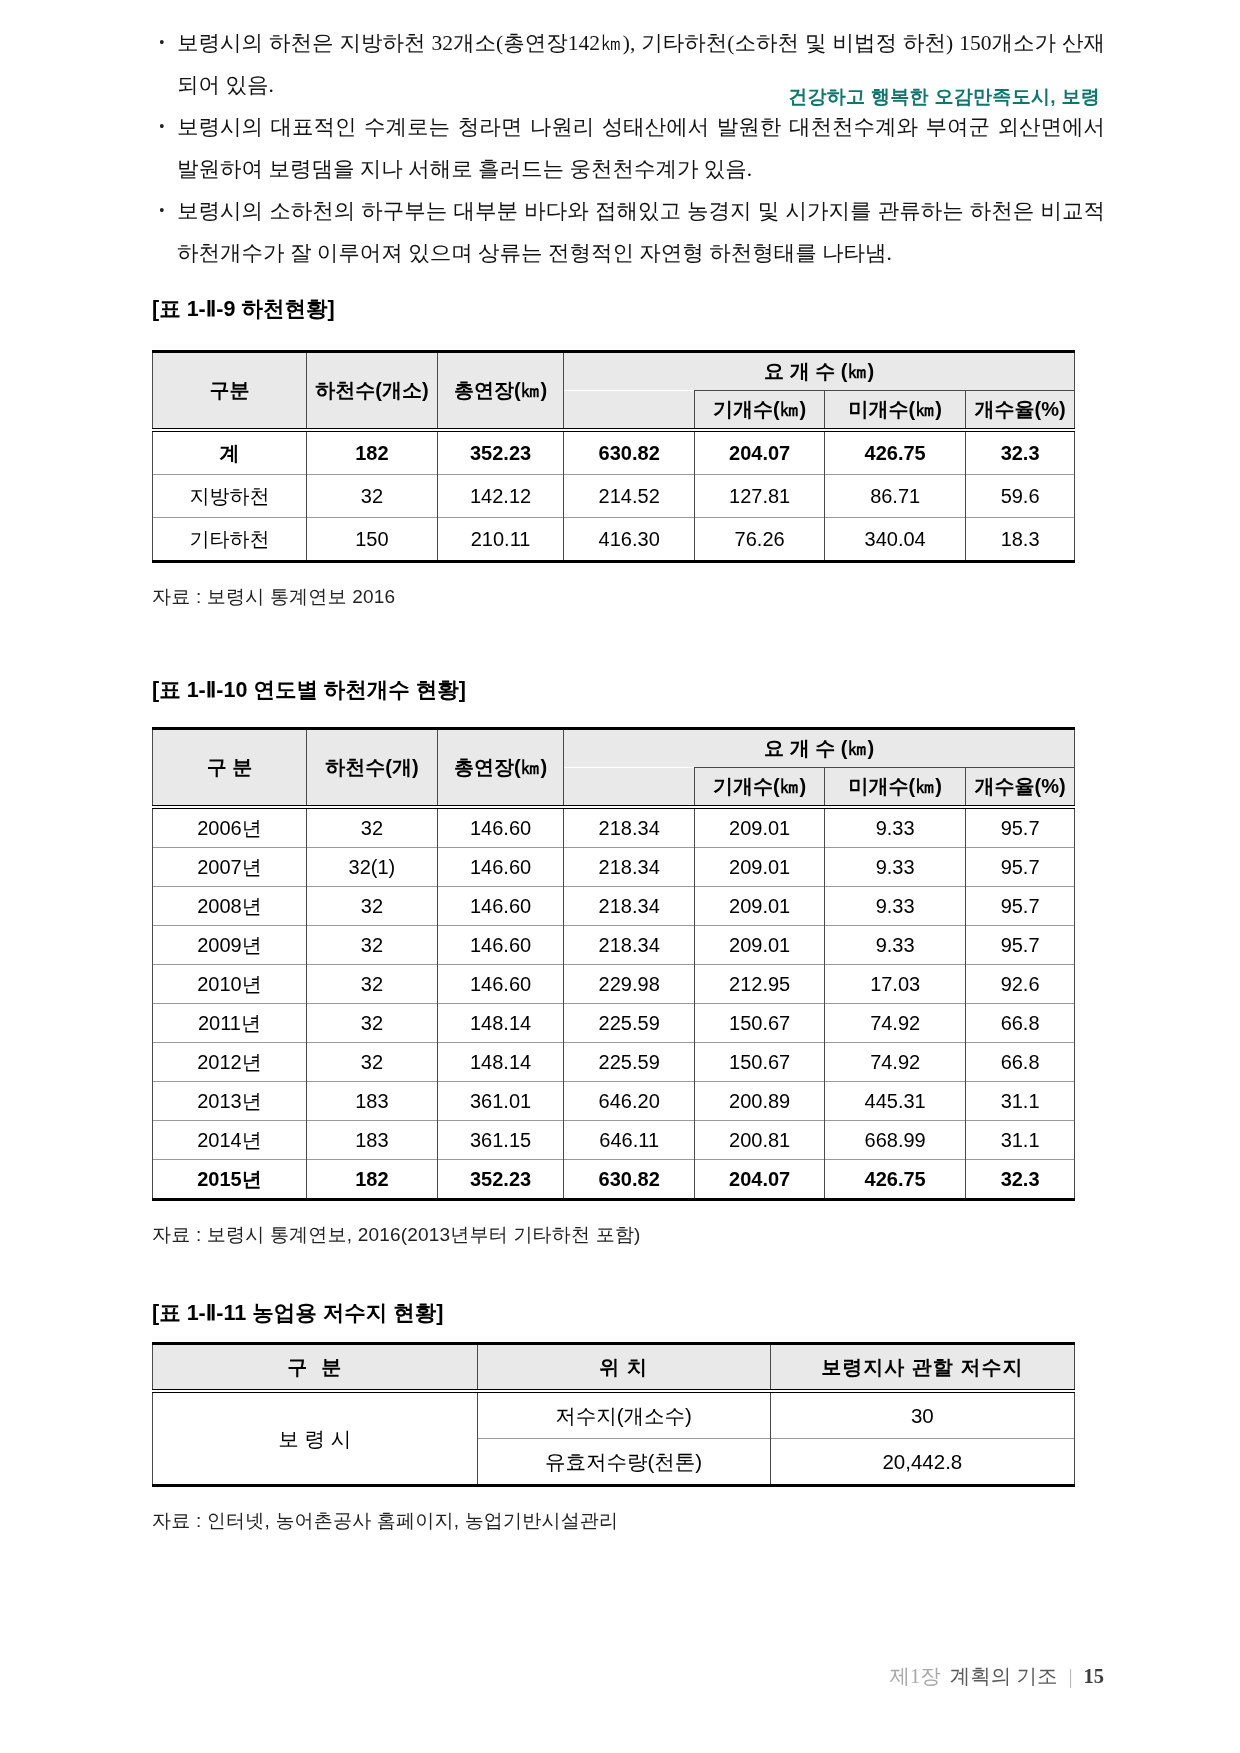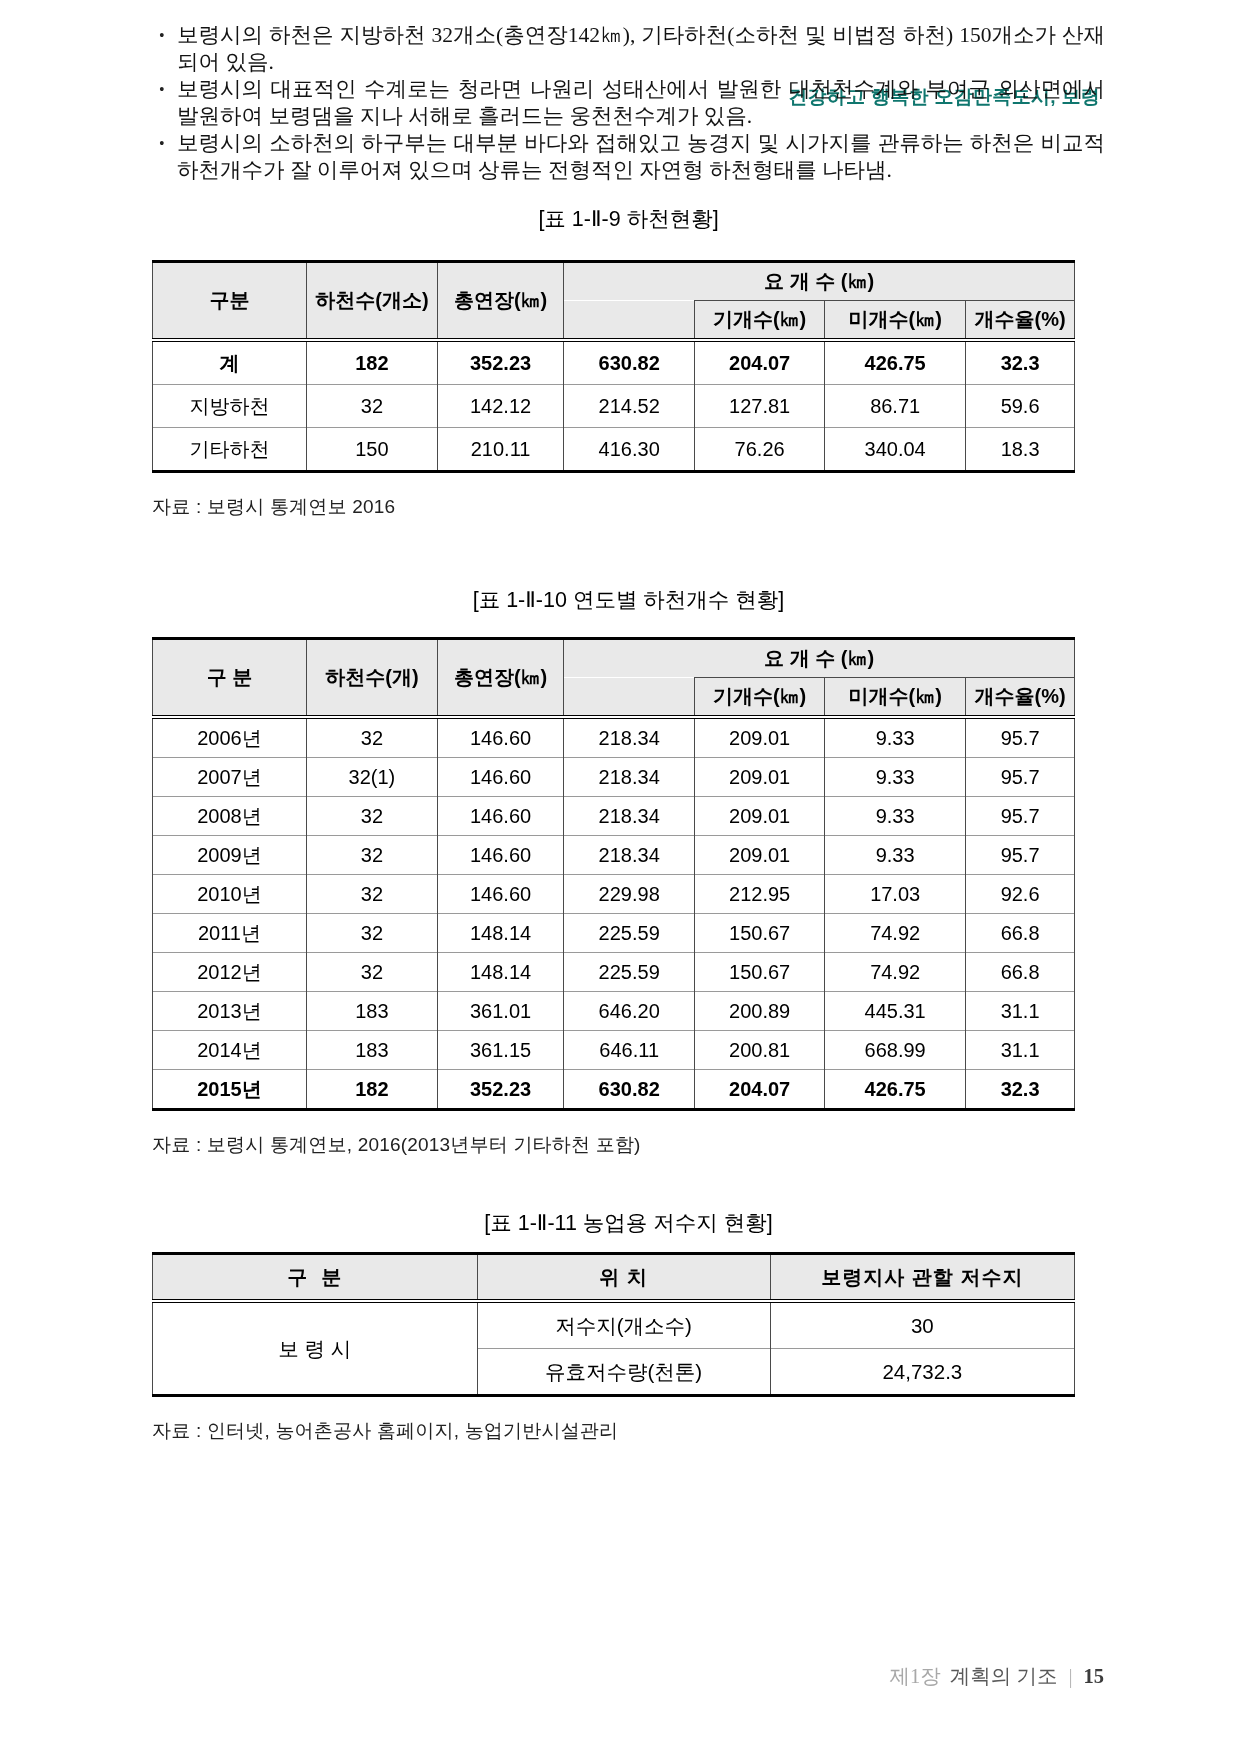--- a/index.html
+++ b/index.html
@@ -13,29 +13,29 @@
   }
   .content{margin-left:152px;width:953px;}
   .sec-title{
     padding-top:154px;margin:0 0 0 -14px;
     font-size:31px;font-weight:700;line-height:42px;color:#000;
   }
   .bullets{margin-top:22px;}
   .bullet{
     position:relative;margin:0;padding-left:25px;
     font-family:"Liberation Serif", serif;
-    font-size:21.5px;line-height:27px;color:#121212;
+    font-size:21.5px;line-height:42px;color:#121212;
     text-align:justify;
   }
   .bullet::before{
     content:"\2022";position:absolute;left:7px;top:0;
     font-size:16px;color:#222;
   }
   .caption{
-    text-align:center;font-size:21.5px;font-weight:400;color:#000;line-height:30px;
+    font-size:21.5px;font-weight:700;color:#000;line-height:30px;
   }
   .cap1{margin-top:20px;}
   .cap2{margin-top:65px;}
   .cap3{margin-top:50px;}
 
   table.dt{
     border-collapse:collapse;table-layout:fixed;width:923px;margin-top:26px;
     border-top:3px solid #000;border-bottom:3px solid #000;
   }
   .dt th,.dt td{
@@ -284,21 +284,21 @@
       </tr>
     </thead>
     <tbody id="reservoir-body">
         <tr>
           <td rowspan="2">보 령 시</td>
           <td>저수지(개소수)</td>
           <td>30</td>
         </tr>
         <tr>
           <td>유효저수량(천톤)</td>
-          <td>24,732.3</td>
+          <td>20,442.8</td>
         </tr>
       </tbody>
   </table>
 
   <div class="source">자료 : 인터넷, 농어촌공사 홈페이지, 농업기반시설관리</div>
 
 </div>
 
 <div class="page-footer">
   <span class="f-chapter">제1장</span><span class="f-title">계획의 기조</span><span class="f-sep">|</span><span class="f-page">15</span>

